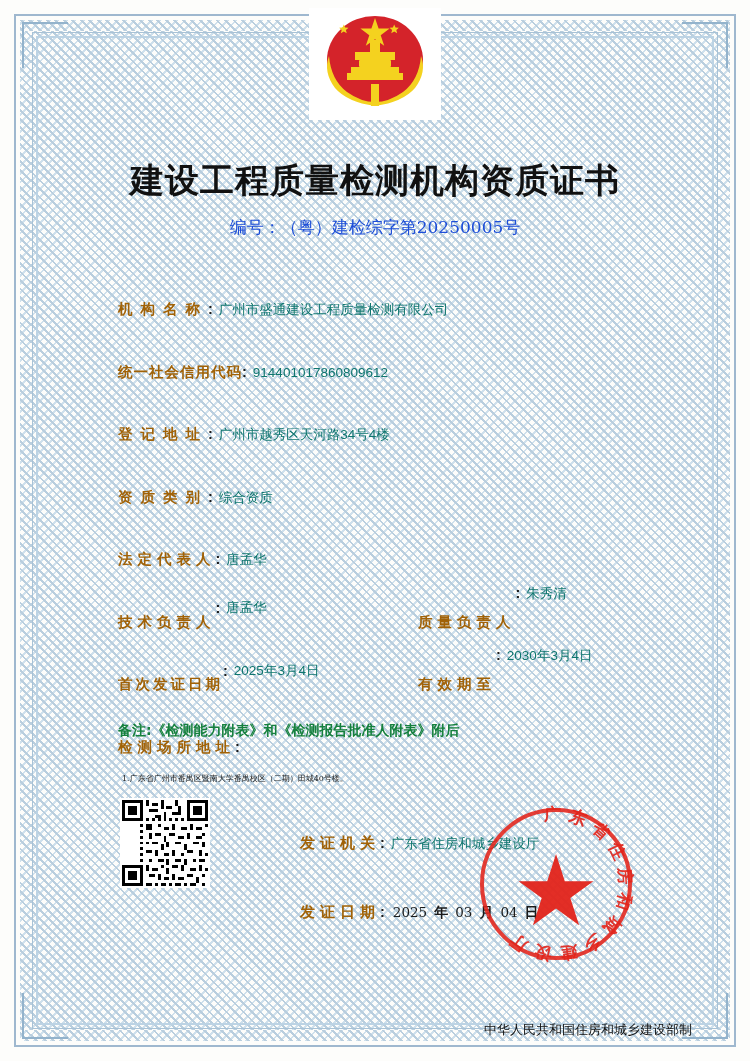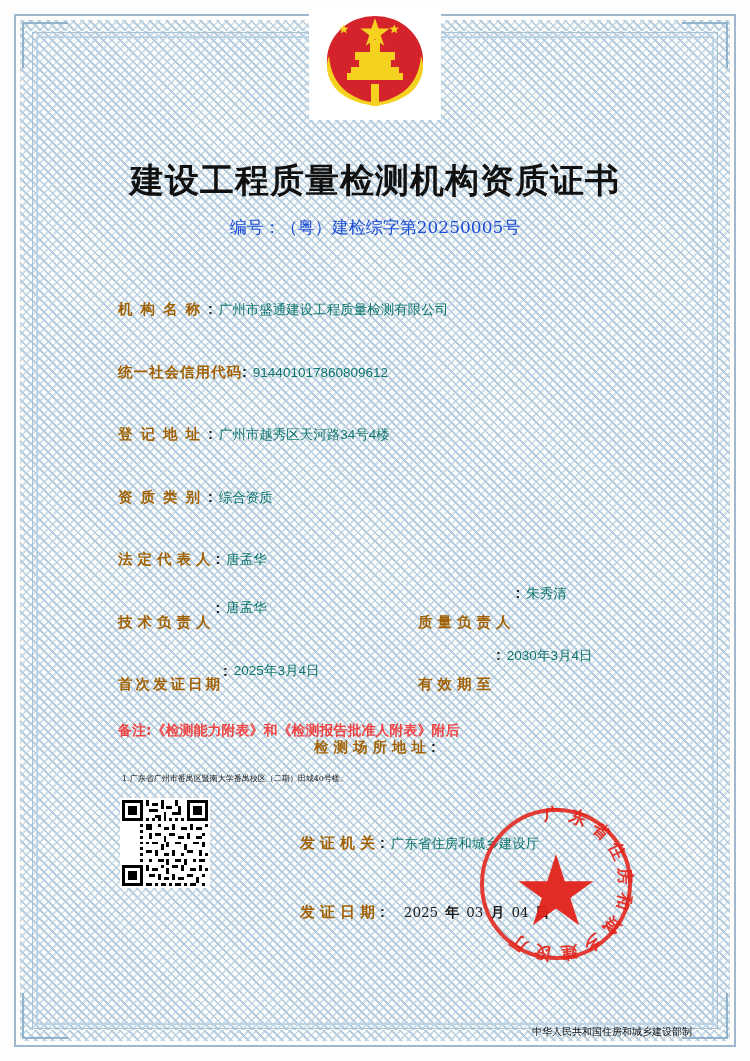--- a/index.html
+++ b/index.html
@@ -147,38 +147,38 @@
     font-size: 13.5px;
     color: #0f766e;
     font-family: Liberation Sans, sans-serif;
   }
 
   .row-2col { display: flex; align-items: baseline; }
   .col-left { width: 300px; display: flex; align-items: center; }
   .col-right { display: flex; align-items: flex-start; }
 
   
-  .site-label { margin-bottom: 6px; justify-content: center; }
+  .site-label { margin-bottom: 6px; }
   .site-list {
     margin-left: 4px;
     font-size: 8px;
     line-height: 1.6;
     color: #222;
     font-family: "DejaVu Serif", "Liberation Serif", serif;
     margin-top: 16px;
   }
 
   
   .remark {
     position: absolute;
     left: 118px;
     top: 722px;
     font-size: 14px;
     font-weight: bold;
-    color: #ef4444;
+    color: #15803d;
     font-family: "DejaVu Sans", "Liberation Sans", sans-serif;
   }
 
   
   .qr {
     position: absolute;
     left: 120px;
     top: 798px;
     width: 90px;
     height: 90px;
@@ -197,21 +197,20 @@
   }
   .issuer .row { margin-bottom: 22px; text-align: center; }
   .issuer .lbl { font-size: 15px; }
   .issuer .val { font-size: 13.5px; }
 
   .date-line {
     display: flex;
     align-items: baseline;
     font-family: "DejaVu Serif", "Liberation Serif", serif;
     font-size: 13.5px;
-    margin-left: 11px;
   }
   .date-line .seg { margin: 0 2px; }
   .date-line .unit {
     font-family: "DejaVu Sans", "Liberation Sans", sans-serif;
     font-weight: bold;
     font-size: 14px;
     margin: 0 5px;
   }
 
   
@@ -223,21 +222,21 @@
     height: 176px;
     pointer-events: none;
   }
   .seal svg { display: block; }
 
   
   .footer {
     position: absolute;
     right: 58px;
     bottom: 22px;
-    font-size: 10px;
+    font-size: 13px;
     color: #111;
     font-family: "DejaVu Sans", "Liberation Sans", sans-serif;
   }
 </style>
 </head>
 <body>
 
 <div class="certificate">
 
   <div class="frame-outer"></div>

